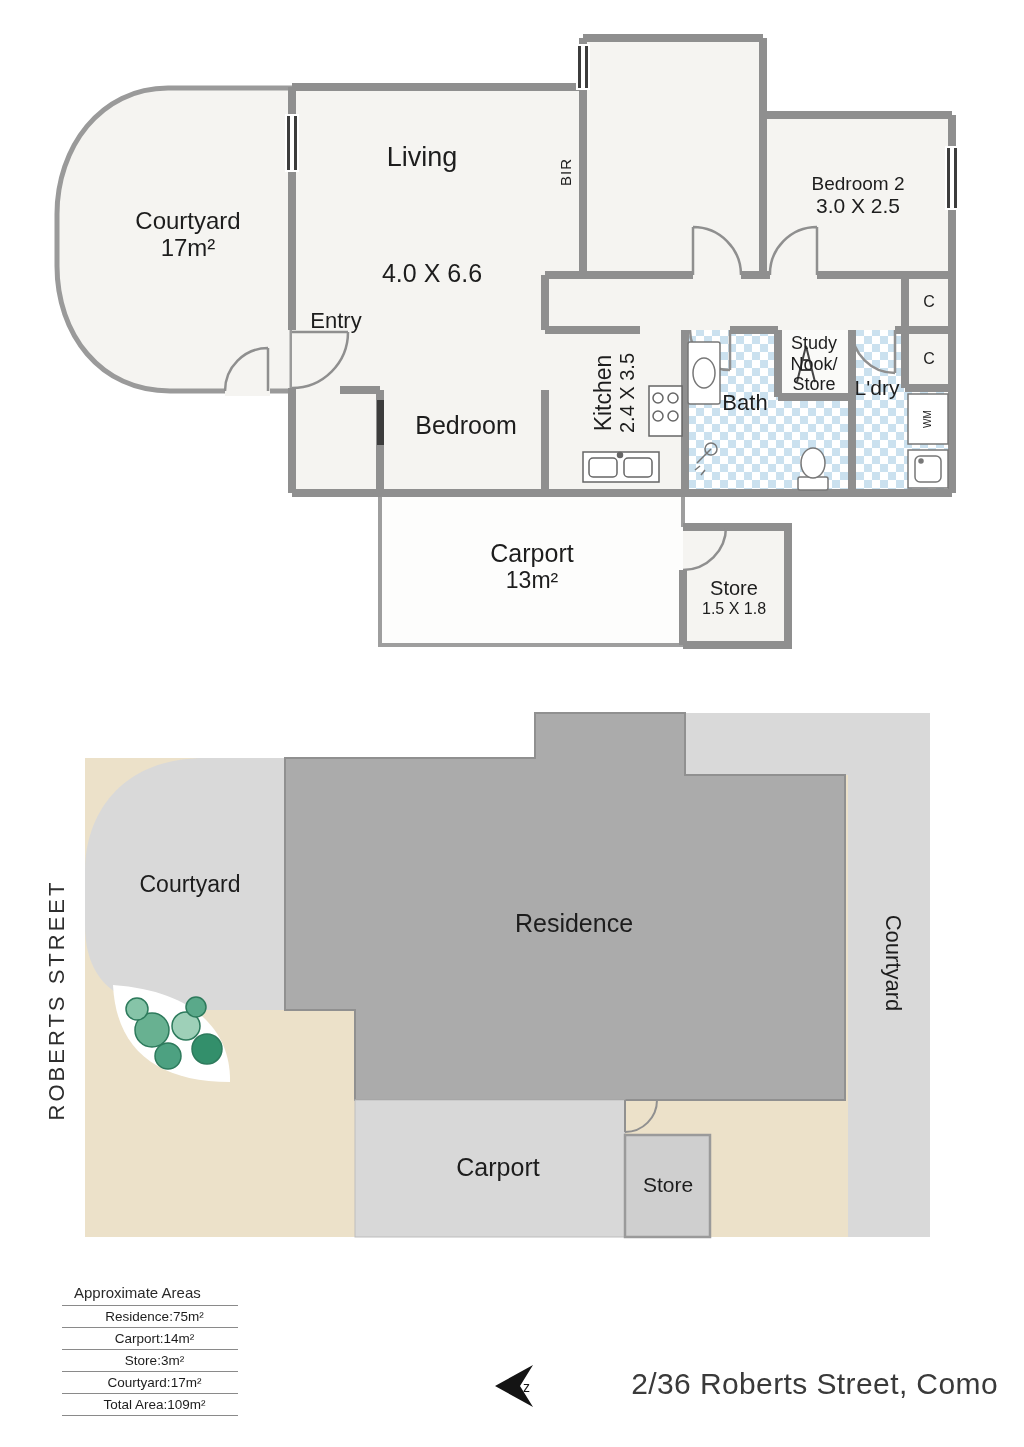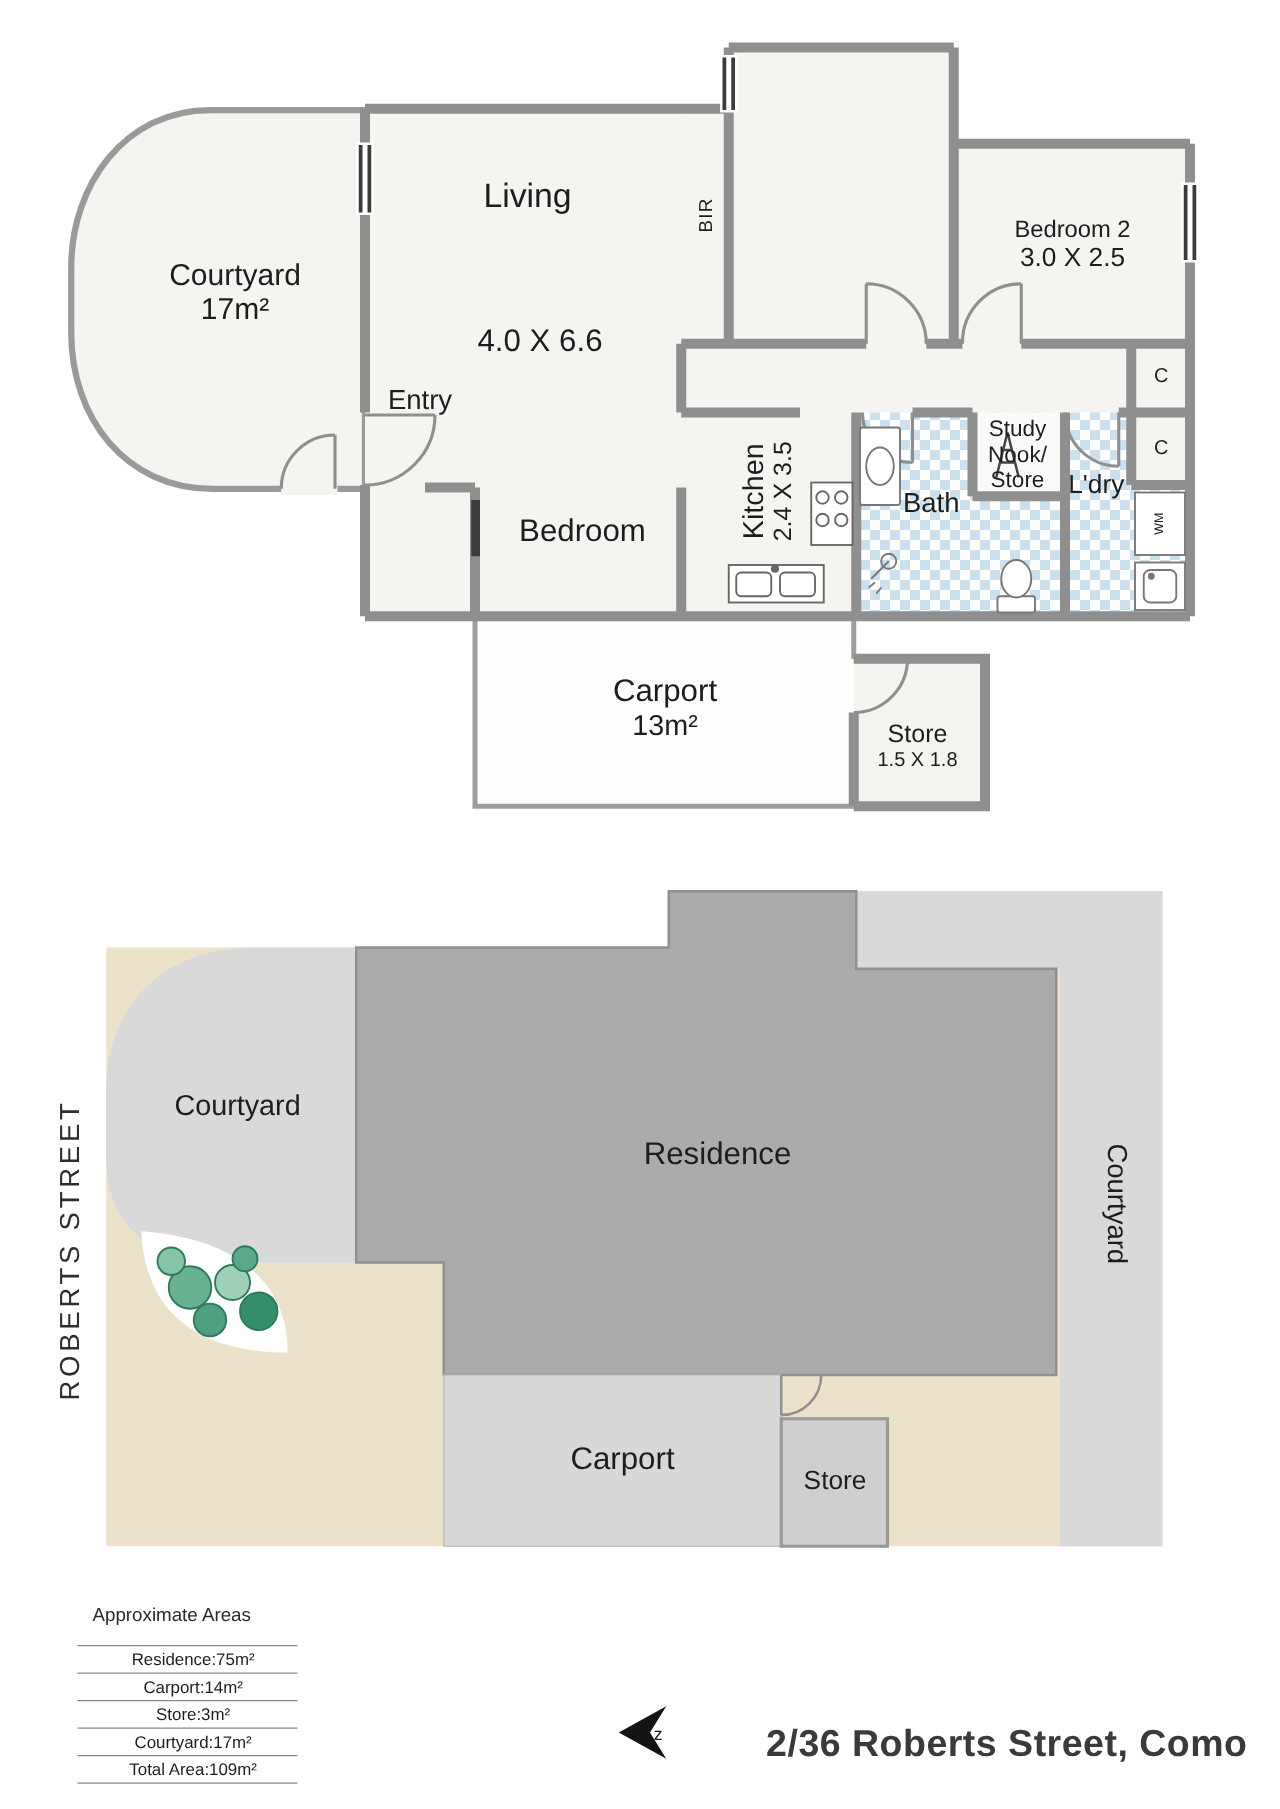--- a/index.html
+++ b/index.html
@@ -10,35 +10,35 @@
   svg.layer { position:absolute; left:0; }
   .lbl {
     position:absolute; transform:translate(-50%,-50%);
     text-align:center; line-height:1.13; white-space:nowrap; color:#1d1d1d;
   }
   .lbl span, .lbl b { display:block; }
   .lbl.rot-ccw { transform:translate(-50%,-50%) rotate(-90deg); }
   .lbl.rot-cw  { transform:translate(-50%,-50%) rotate(90deg); }
   .areas { position:absolute; left:62px; top:1284px; width:176px; }
   .areas-heading {
-    font-size:15px; color:#2a2a2a; padding:0 0 15px 12px;
+    font-size:15px; color:#2a2a2a; padding:0 0 4px 12px;
     border-bottom:1px solid #8a8a8a;
   }
   .areas-row {
     display:flex; justify-content:center; align-items:baseline;
     font-size:13.5px; padding:3px 3px 3px 12px; border-bottom:1px solid #8a8a8a;
   }
   .disclaimer {
     position:absolute; left:246px; top:1358px; width:235px;
     font-size:11px; line-height:1.32; color:#2a2a2a;
   }
   .north { position:absolute; left:487px; top:1360px; }
   .title {
     position:absolute; right:26px; top:1367px;
-    font-size:30px; font-weight:bold; color:#3a3a3a; letter-spacing:0.4px;margin-top:12px;
+    font-size:30px; font-weight:normal; color:#3a3a3a; letter-spacing:0.4px;
   }
 </style>
 </head>
 <body>
 
 <div class="page">
 
   <svg class="layer" style="top:0" width="1024" height="690" viewBox="0 0 1024 690">
     <defs>
       <pattern id="tiles" width="16" height="16" patternUnits="userSpaceOnUse">

